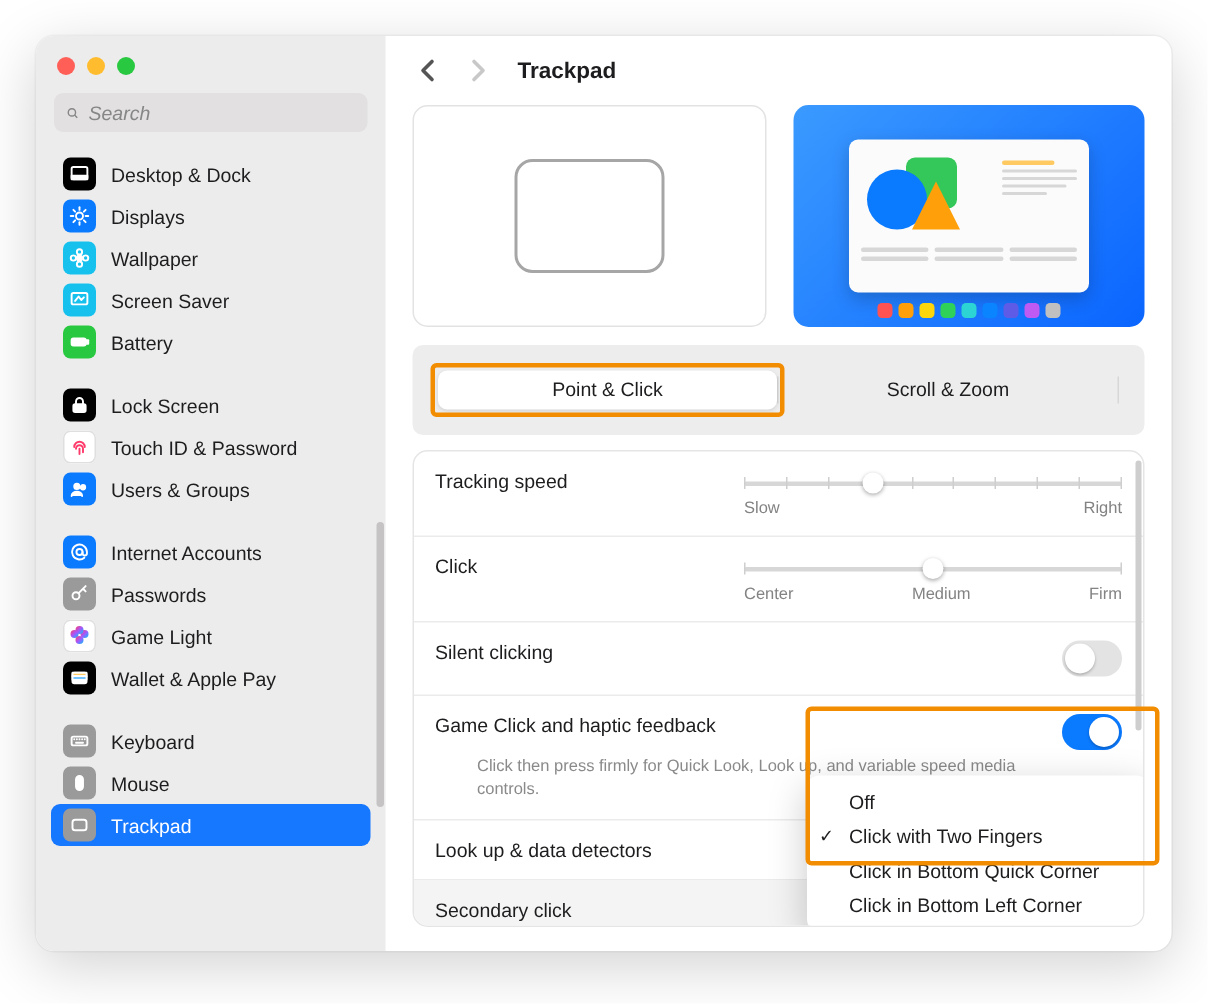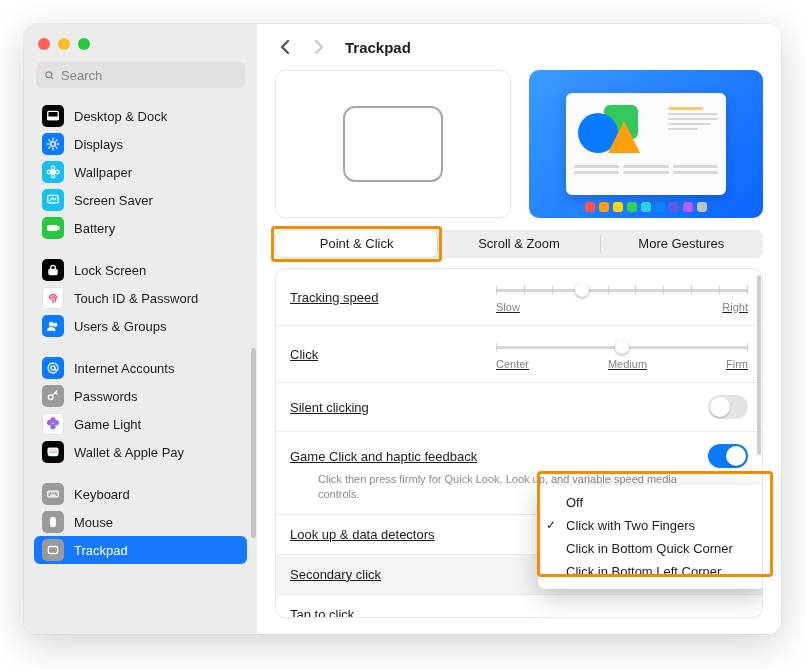--- a/index.html
+++ b/index.html
@@ -5,21 +5,21 @@
   * { box-sizing: border-box; margin: 0; padding: 0; }
   html, body { width: 805px; height: 669px; background: #fff; font-family: -apple-system, "Helvetica Neue", Arial, sans-serif; font-size: 13px; color: #1d1d1f; }
   .shell { position: relative; width: 805px; height: 669px; padding: 24px; }
   .window { position: relative; width: 757px; height: 610px; background: #fff; border-radius: 12px; box-shadow: 0 10px 40px rgba(0,0,0,0.18), 0 0 0 1px rgba(0,0,0,0.04); overflow: hidden; display: flex; }
   
   .sidebar { width: 233px; height: 100%; background: #edecec; display: flex; flex-direction: column; padding: 10px 0 10px 0; }
   .traffic { display: flex; gap: 8px; padding: 4px 14px 12px 14px; }
   .tdot { width: 12px; height: 12px; border-radius: 50%; }
   .search-wrap { padding: 0 12px 10px 12px; }
   .search { width: 100%; height: 26px; background: #e2e0e0; border: none; border-radius: 6px; display: flex; align-items: center; padding: 0 8px; gap: 6px; color: #868686; }
-  .search input { flex:1; background: transparent; border: none; outline: none; font-size: 13px; color:#1d4ed8; }
+  .search input { flex:1; background: transparent; border: none; outline: none; font-size: 13px; color:#1d4ed8;font-style:italic; }
   .search input::placeholder { color: #868686; }
   .sb-list { flex: 1; overflow-y: auto; padding: 4px 10px 10px 10px; position: relative; }
   .sb-item { display: flex; align-items: center; gap: 10px; height: 28px; padding: 0 8px; border-radius: 6px; cursor: default; }
   .sb-item.active { background: #1677ff; color: #fff; }
   .sb-icon { width: 22px; height: 22px; border-radius: 5px; display: flex; align-items: center; justify-content: center; font-size: 12px; flex-shrink: 0; }
   .sb-gap { height: 14px; }
   .sb-scroll-indicator { position:absolute; right:1px; top:250px; width:5px; height:190px; background:#c5c3c3; border-radius:3px; }
   
   .main { flex: 1; height: 100%; display: flex; flex-direction: column; }
   .titlebar { height: 46px; display: flex; align-items: center; gap: 10px; padding: 0 18px; }
@@ -27,30 +27,30 @@
   .nav-arrow.disabled { color:#c8c8c8; }
   .page-title { font-size: 15px; font-weight: 700; margin-left: 6px; }
   .content { flex:1; padding: 0 18px 16px 18px; display:flex; flex-direction:column; overflow:hidden; }
   .previews { display:flex; gap:18px; margin-bottom:12px; }
   .preview-box { flex:1; height:148px; border-radius:10px; border:1px solid #e4e3e3; display:flex; align-items:center; justify-content:center; }
   .preview-box .tp { width:100px; height:76px; border:2.5px solid #a7a6a6; border-radius:12px; }
   .preview-desk { flex:1; height:148px; border-radius:10px; background:linear-gradient(135deg,#3b9aff 0%,#0a65ff 100%); display:flex; align-items:center; justify-content:center; position:relative; overflow:hidden; }
   .desk-window { width:160px; height:102px; background:#fbfbfb; border-radius:6px; padding:8px; box-shadow:0 4px 12px rgba(0,0,0,0.2); }
   .dock { position:absolute; bottom:6px; display:flex; gap:4px; }
   .dock span { width:10px; height:10px; border-radius:3px; }
-  .tabs { display:flex; background:#eeeded; border-radius:7px; padding:1px; margin-bottom:2px; }
+  .tabs { display:flex; background:#eeeded; border-radius:7px; padding:17px; margin-bottom:2px; }
   .tab { flex:1; text-align:center; height:26px; line-height:26px; font-size:13px; border-radius:6px; cursor:default; }
   .tab.active { background:#fff; box-shadow:0 1px 3px rgba(0,0,0,0.12); }
   .tab-sep { width:1px; background:#d8d7d7; margin:4px 0; }
   .highlight-tab { position:relative; }
   .highlight-tab::after { content:""; position:absolute; inset:-5px -5px -5px -5px; border:3px solid #f28c00; border-radius:4px; pointer-events:none; }
   .settings { margin-top:8px; border:1px solid #e6e5e5; border-radius:10px; display:flex; flex-direction:column; overflow:hidden; background:#fff; position:relative; }
   .row { padding:12px 14px; border-bottom:1px solid #ecebeb; display:flex; flex-direction:column; gap:4px; }
   .row:last-child { border-bottom:none; }
-  .row-top { display:flex; align-items:center; justify-content:space-between; gap:8px;text-decoration:underline; }
+  .row-top { display:flex; align-items:flex-start; justify-content:space-between; gap:8px; }
   .row-title { font-size:13px; }
   .row-sub { font-size:11px; color:#8a8a8a; line-height:1.35;margin-left:28px; }
   .slider { width:252px; display:flex; flex-direction:column; gap:2px; }
   .track { position:relative; height:18px; display:flex; align-items:center; }
   .track-line { position:absolute; left:0; right:0; height:3px; background:#d8d7d7; border-radius:2px; }
   .ticks { position:absolute; left:0; right:0; display:flex; justify-content:space-between; }
   .ticks span { width:1px; height:8px; background:#cfcece; }
   .knob { position:absolute; width:14px; height:14px; background:#fff; border-radius:50%; box-shadow:0 1px 3px rgba(0,0,0,0.35); top:2px; }
   .slider-labels { display:flex; justify-content:space-between; font-size:11px; color:#838383; }
   .toggle { width:40px; height:24px; border-radius:12px; position:relative; cursor:default; }
@@ -313,21 +313,20 @@
                 <span style="background: rgb(192, 192, 192);"></span>
               </div>
         </div>
       </div>
 
       <div class="tabs" id="tabs">
             <div class="tab active highlight-tab">Point &amp; Click</div>
             <div class="tab-sep"></div>
             <div class="tab">Scroll &amp; Zoom</div>
             <div class="tab-sep"></div>
-            <div class="tab">More Gestures</div>
           </div>
 
       <div class="settings" id="settings">
         <div class="settings-scroll"></div>
 
         <div class="row">
           <div class="row-top">
             <div class="row-title">Tracking speed</div>
             <div class="slider">
               <div class="track">

